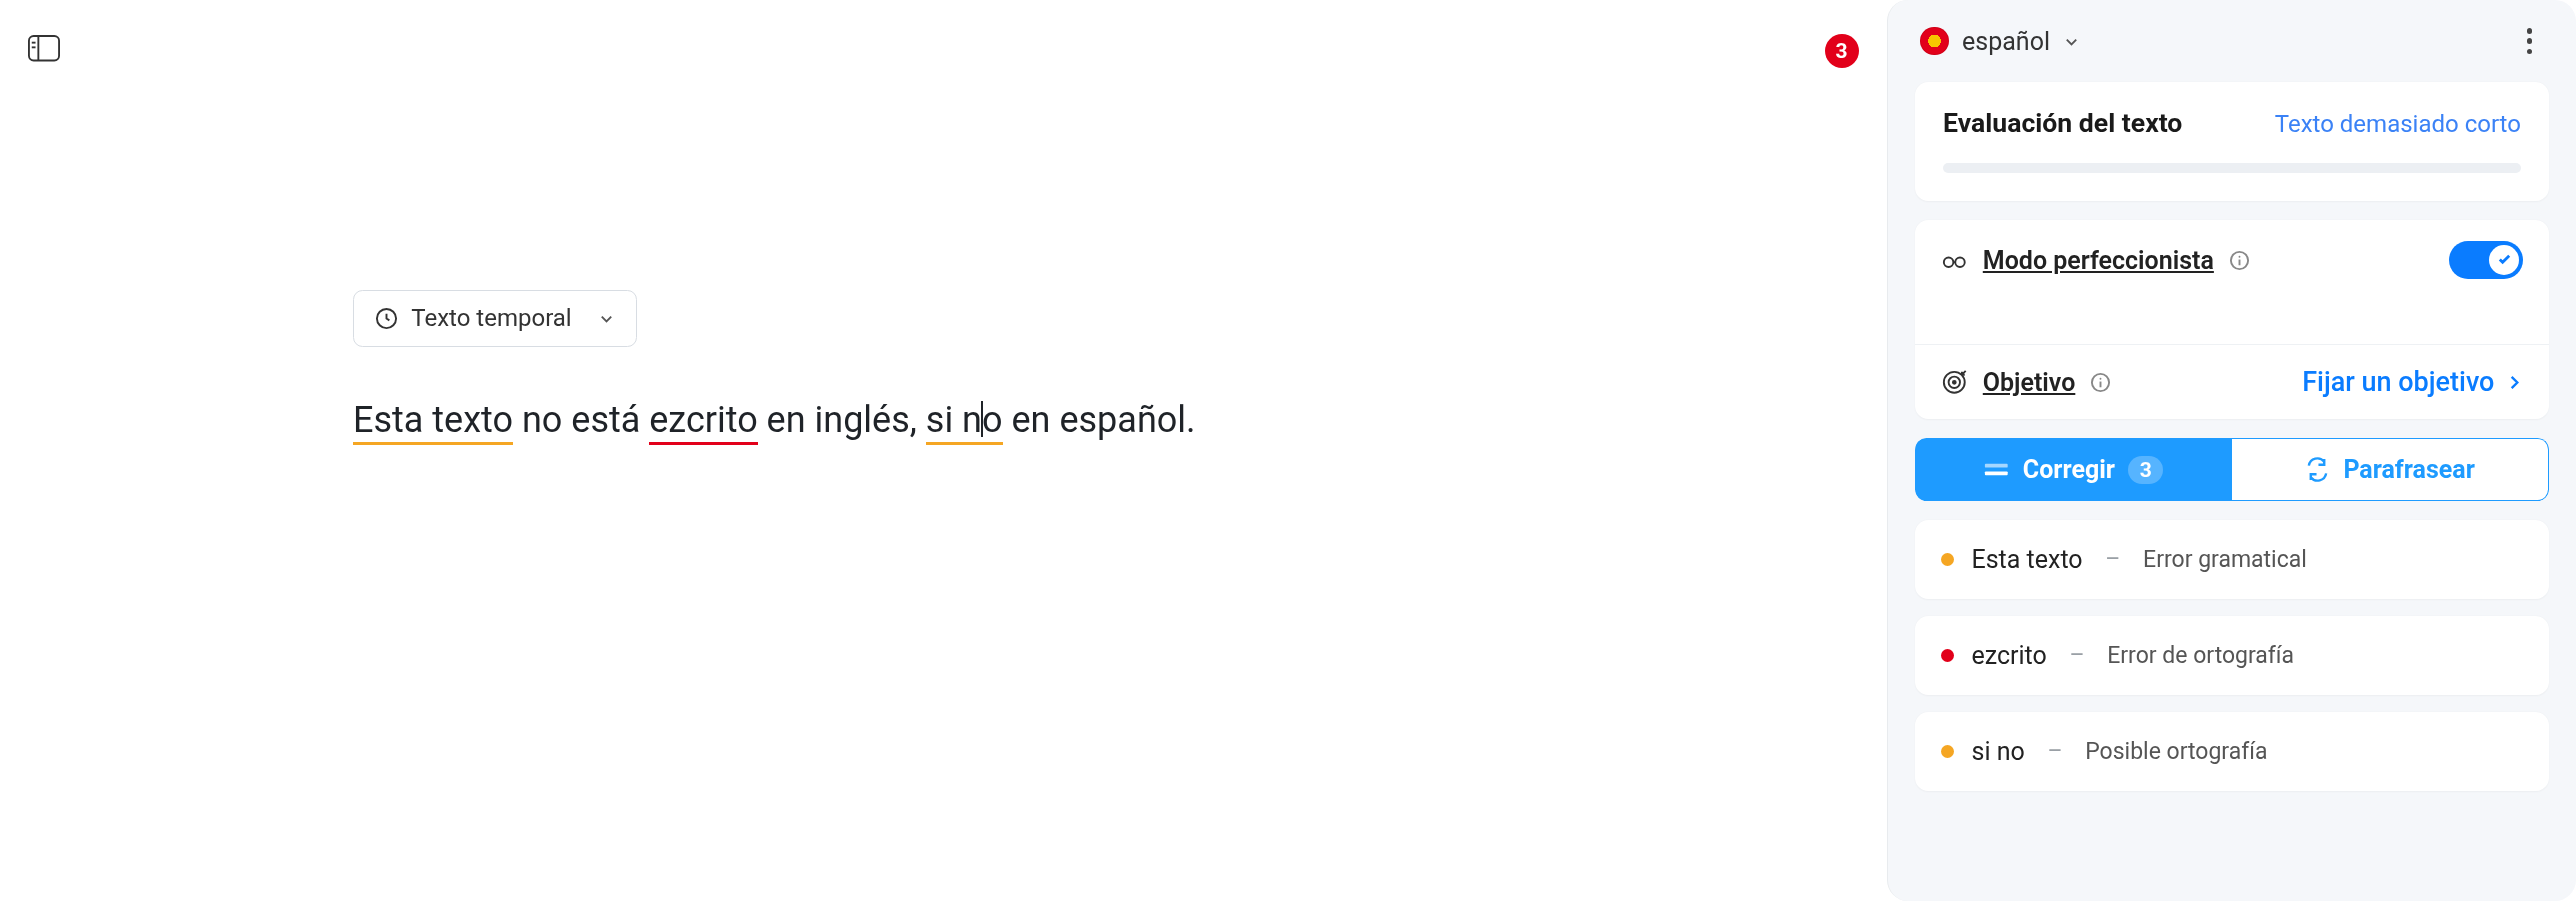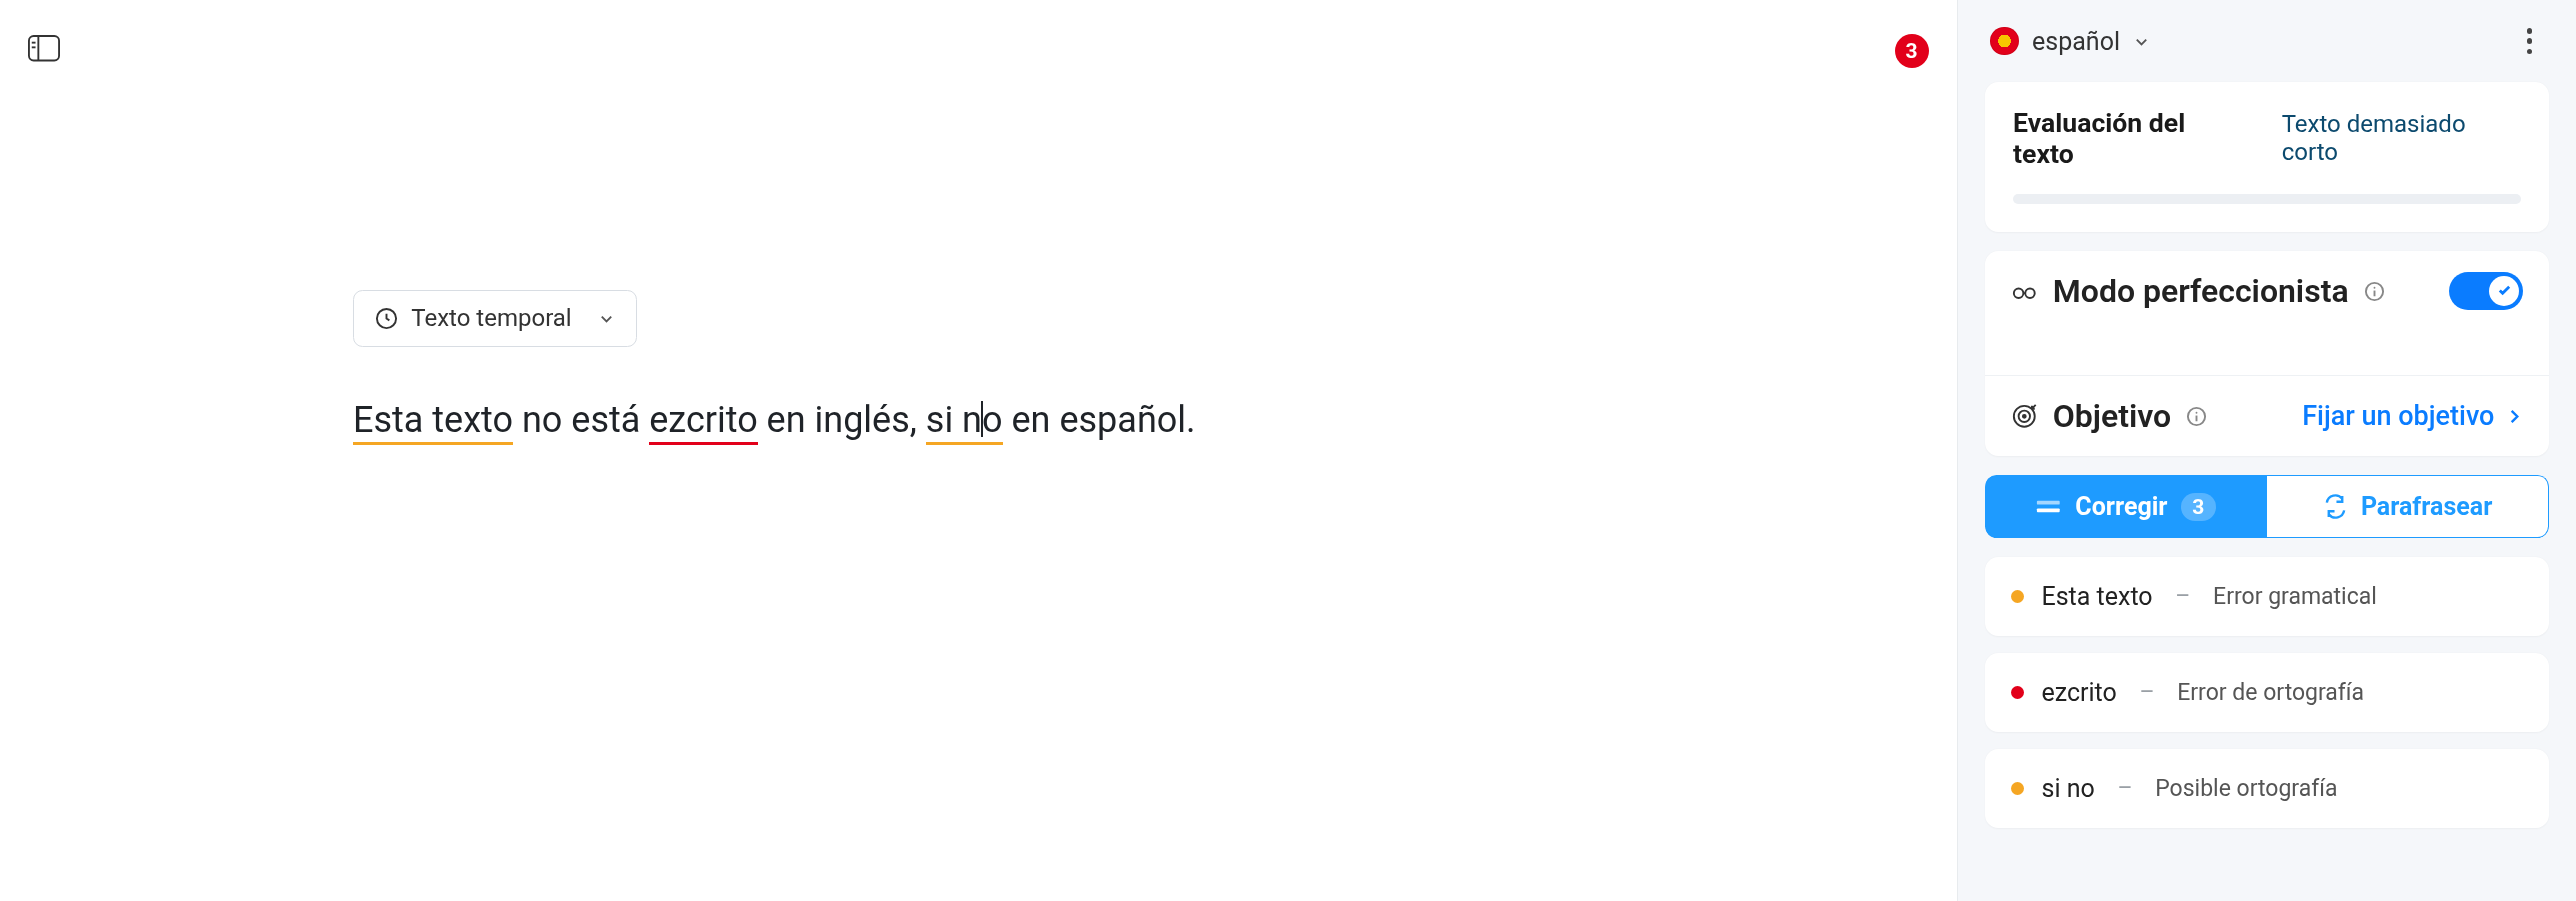--- a/index.html
+++ b/index.html
@@ -81,27 +81,28 @@
       display: inline-block;
       width: 1.9px;
       height: 36px;
       background: #1f2328;
       vertical-align: -5.7px;
       margin: 0 -0.9px;
     }
 
     
     .sidebar {
-      width: 619px;
+      width: 689px;
       background: #f5f7fa;
       border-left: 0.9px solid #e8ebee;
       display: flex;
       flex-direction: column;
       padding: 26.6px 26.6px 19px 26.6px;
       gap: 19px;
+      border-radius: 21px;
     }
     .sidebar-top {
       display: flex;
       align-items: center;
       justify-content: space-between;
       padding: 0 5.7px 7.6px 5.7px;
     }
     .lang-selector {
       display: inline-flex;
       align-items: center;
@@ -125,36 +126,36 @@
     .card {
       background: #fff;
       border-radius: 13.3px;
       box-shadow: 0 0.9px 1.9px rgba(0,0,0,0.04);
     }
     .eval-card { padding: 25px 28.5px 28.5px 28.5px; }
     .eval-header {
       display: flex; align-items: baseline; justify-content: space-between;
     }
     .eval-title { font-size: 26.6px; font-weight: 700; color: #1a1a1a; }
-    .eval-sub { font-size: 24px; color: #0c4a6e; margin-left: 36px; }
+    .eval-sub { font-size: 24px; color: #3b82f6; margin-left: 36px; }
     .eval-bar {
       margin-top: 25px;
       height: 9.5px;
       width: 100%;
       background: #eceff3;
       border-radius: 5.7px;
     }
 
     .settings-card { display: flex; flex-direction: column; }
     .settings-row {
       display: flex; align-items: center; justify-content: space-between;
       padding: 21px 26.6px;
     }
     .settings-row + .settings-row { border-top: 0.9px solid #eef1f4; margin-top: 44px; }
-    .settings-left { display: flex; align-items: center; gap: 15px; font-size: 32px; font-weight: 600; color: #222; }
+    .settings-left { display: flex; align-items: center; gap: 15px; font-size: 25px; font-weight: 600; color: #222; text-decoration: underline; }
     .settings-left .info-icon { color: #7a7f87; }
     .toggle {
       width: 74px; height: 38px; border-radius: 38px;
       background: #0a7cff;
       position: relative;
       cursor: pointer;
     }
     .toggle .knob {
       position: absolute; right: 3.8px; top: 3.8px;
       width: 30px; height: 30px; border-radius: 50%;

